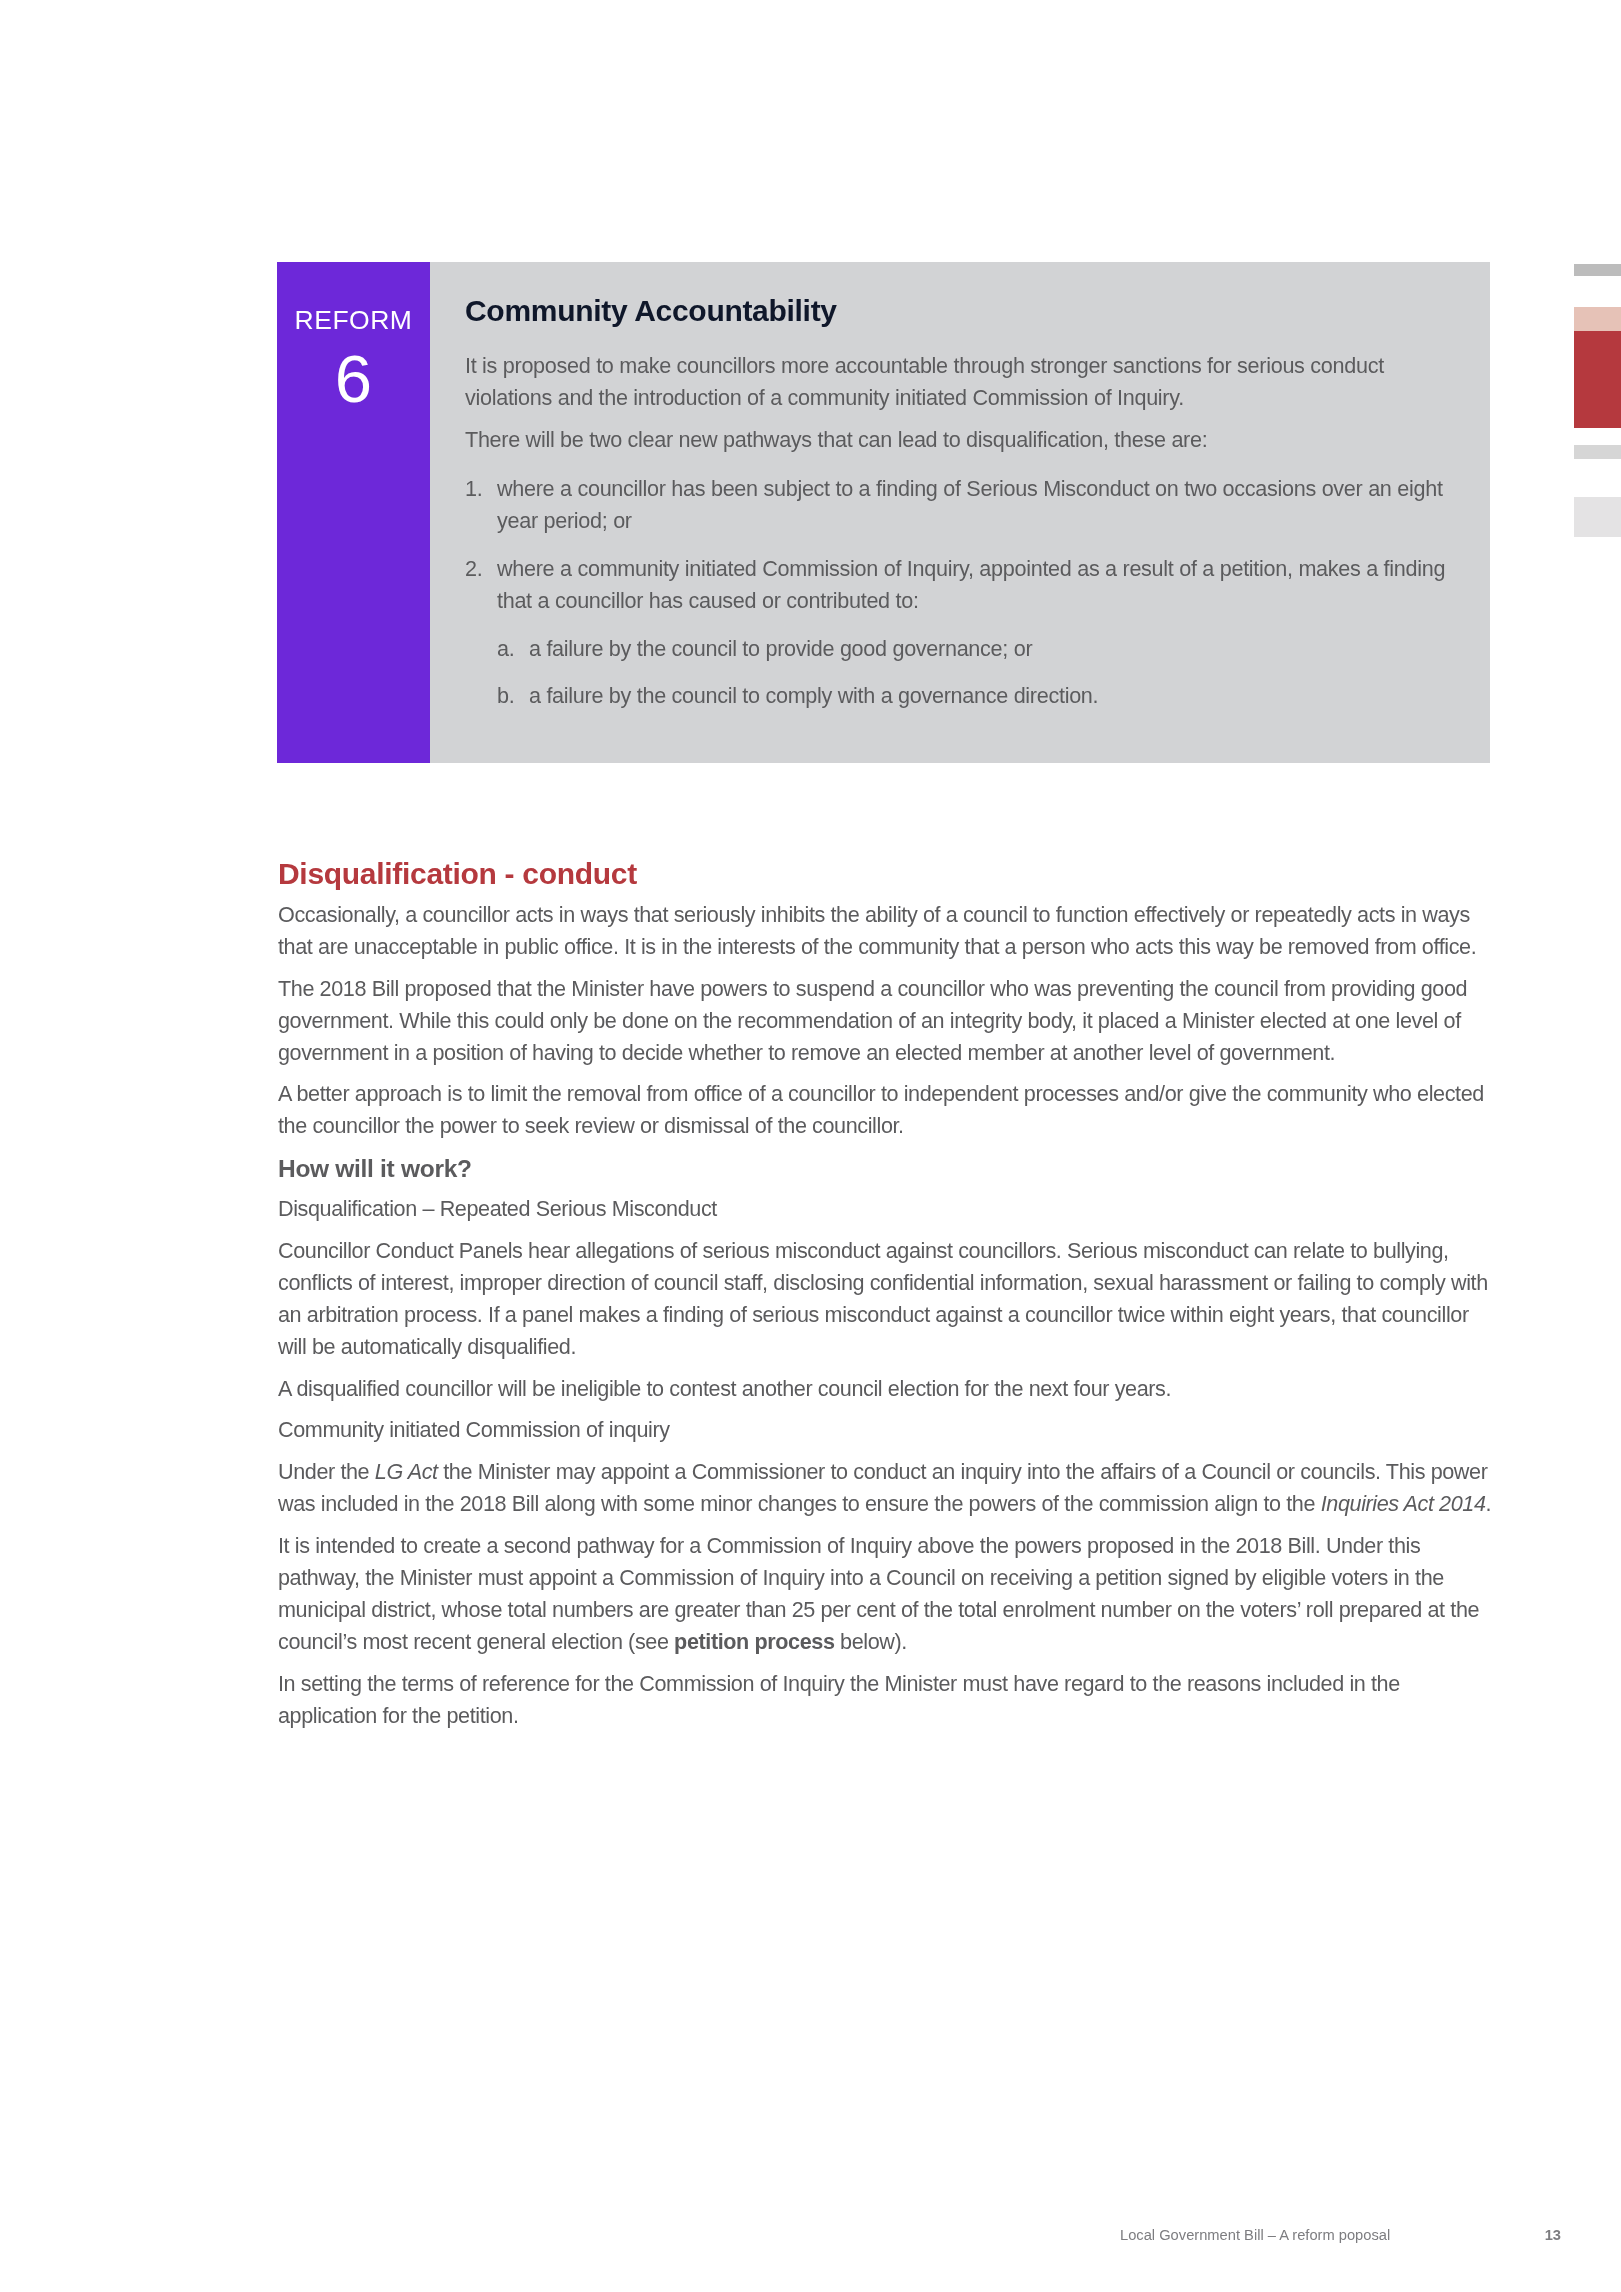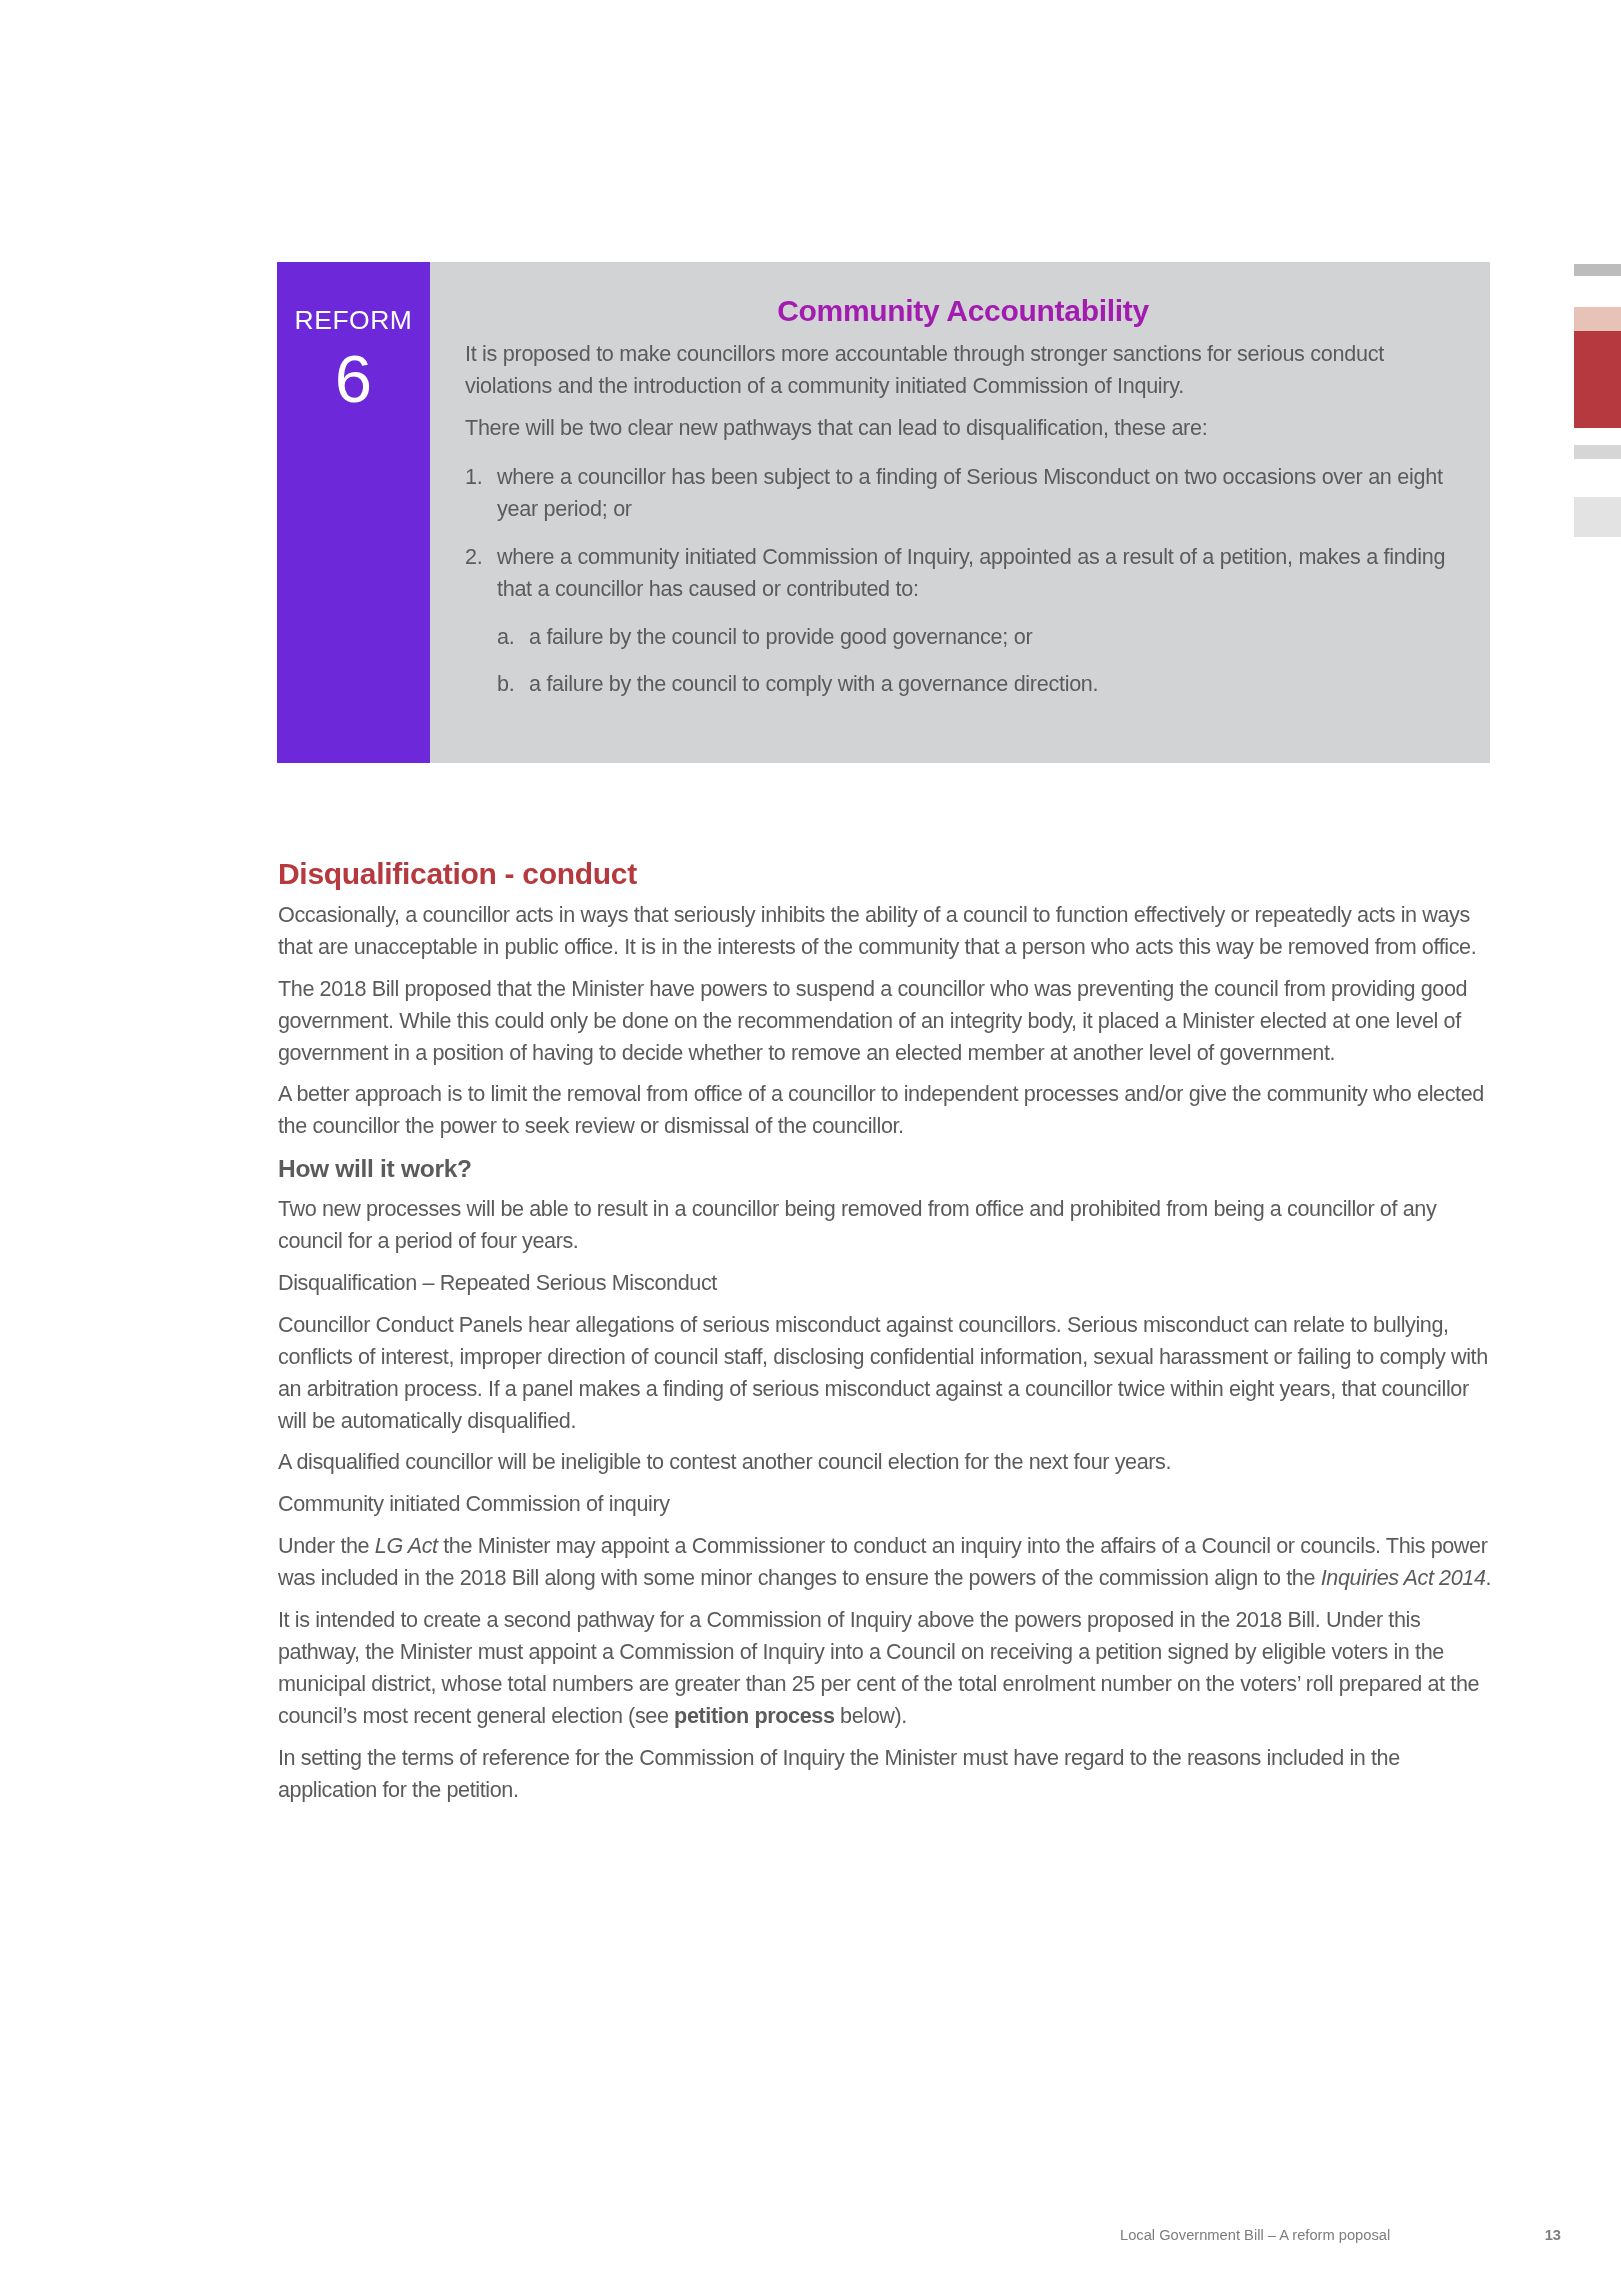--- a/index.html
+++ b/index.html
@@ -12,21 +12,21 @@
     position: absolute; left: 277px; top: 262px; width: 1213px; height: 501px;
     background: #d2d3d5;
   }
   .reform-label-col {
     position: absolute; left: 0; top: 0; width: 153px; height: 501px; background: #6d28d9;
     color: #ffffff; text-align: center;
   }
   .reform-word { position: absolute; left: 0; right: 0; top: 43px; font-size: 26.5px; letter-spacing: 0.5px; }
   .reform-number { position: absolute; left: 0; right: 0; top: 78px; font-size: 67px; line-height: 78px; }
   .reform-content { position: absolute; left: 188px; top: 29px; right: 29px; }
-  .reform-title { color: #a21caf; font-weight: bold; font-size: 30px; line-height: 39px; margin: 0 0 8px 0; letter-spacing: -0.3px; text-align: center; }
+  .reform-title { color: #0f172a; font-weight: bold; font-size: 30px; line-height: 39px; margin: 0 0 20px 0; letter-spacing: -0.3px; }
   .rc-text { font-size: 21.6px; line-height: 32px; letter-spacing: -0.3px; }
   .rc-p { margin: 0 0 9.8px 0; }
   .rc-list { margin: 0; padding: 0; list-style: none; }
   .rc-item { position: relative; padding-left: 32px; margin: 0 0 15.7px 0; }
   .rc-item .num { position: absolute; left: 0; top: 0; }
   .rc-sub { list-style: none; margin: 15.7px 0 0 0; padding: 0; }
   .rc-sub-item { position: relative; padding-left: 32px; margin: 0 0 15.7px 0; }
   .rc-sub-item .num { position: absolute; left: 0; top: 0; }
 
   .main { position: absolute; left: 278px; top: 838px; width: 1215px; margin-top: 16px; }
@@ -82,21 +82,20 @@
   </div>
 </div>
 
 <div class="main">
   <h2 class="section-title">Disqualification - conduct</h2>
   <p class="para">Occasionally, a councillor acts in ways that seriously inhibits the ability of a council to function effectively or repeatedly acts in ways that are unacceptable in public office. It is in the interests of the community that a person who acts this way be removed from office.</p>
   <p class="para">The 2018 Bill proposed that the Minister have powers to suspend a councillor who was preventing the council from providing good government. While this could only be done on the recommendation of an integrity body, it placed a Minister elected at one level of government in a position of having to decide whether to remove an elected member at another level of government.</p>
   <p class="para">A better approach is to limit the removal from office of a councillor to independent processes and/or give the community who elected the councillor the power to seek review or dismissal of the councillor.</p>
 
   <h3 class="subhead">How will it work?</h3>
-  <p class="para">Two new processes will be able to result in a councillor being removed from office and prohibited from being a councillor of any council for a period of four years.</p>
 
   <p class="italic-head">Disqualification – Repeated Serious Misconduct</p>
   <p class="para">Councillor Conduct Panels hear allegations of serious misconduct against councillors. Serious misconduct can relate to bullying, conflicts of interest, improper direction of council staff, disclosing confidential information, sexual harassment or failing to comply with an arbitration process. If a panel makes a finding of serious misconduct against a councillor twice within eight years, that councillor will be automatically disqualified.</p>
   <p class="para">A disqualified councillor will be ineligible to contest another council election for the next four years.</p>
 
   <p class="italic-head">Community initiated Commission of inquiry</p>
   <p class="para"><span>Under the </span><em>LG Act</em><span> the Minister may appoint a Commissioner to conduct an inquiry into the affairs of a Council or councils. This power was included in the 2018 Bill along with some minor changes to ensure the powers of the commission align to the </span><em>Inquiries Act 2014</em><span>.</span></p>
   <p class="para"><span>It is intended to create a second pathway for a  Commission of Inquiry above the powers proposed in the 2018 Bill. Under this pathway, the Minister must appoint a Commission of Inquiry into a Council on receiving a petition signed by eligible voters in the municipal district, whose total numbers are greater than 25 per cent of the total enrolment number on the voters’ roll prepared at the council’s most recent general election (see </span><b>petition process</b><span> below).</span></p>
   <p class="para">In setting the terms of reference for the Commission of Inquiry the Minister must have regard to the reasons included in the application for the petition.</p>
 </div>

